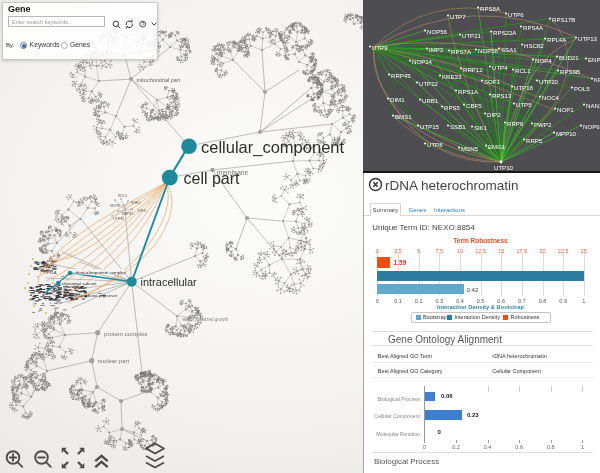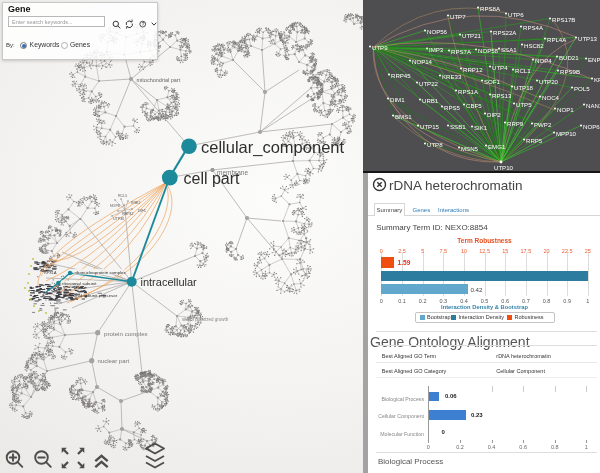--- a/index.html
+++ b/index.html
@@ -1,19 +1,19 @@
 <!DOCTYPE html>
 <html><head><meta charset="utf-8">
 <style>
 *{margin:0;padding:0;box-sizing:border-box}
 body{width:600px;height:473px;overflow:hidden;font-family:"Liberation Sans",sans-serif;background:#fff}
 #wrap{position:relative;width:600px;height:473px}
 #left{position:absolute;left:0;top:0}
 #dark{position:absolute;left:363px;top:0;width:237px;height:173px;background:#4e4e50;border-bottom:2px solid #161616}
-#details{position:absolute;left:363px;top:173px;width:237px;height:300px;background:#fff;border-left:5px solid #a3a3a3}
+#details{position:absolute;left:363px;top:173px;width:237px;height:300px;background:#fff;border-left:1px solid #a3a3a3}
 #search{position:absolute;left:2px;top:2px;width:156px;height:58px;background:rgba(255,255,255,.84);border:1px solid #c9c9c9;box-shadow:0 1px 3px rgba(0,0,0,.18)}
 .tl{position:absolute;width:20px;text-align:center;font-size:5.5px}
 </style></head>
 <body>
 <div id="wrap">
 <div id="left"><svg width="600" height="473" viewBox="0 0 600 473" font-family="Liberation Sans, sans-serif">
         <defs>
           <radialGradient id="bg" cx="45%" cy="42%" r="80%">
             <stop offset="0%" stop-color="#fcfcfb"></stop>
             <stop offset="55%" stop-color="#f3f2f0"></stop>
@@ -191,21 +191,21 @@
 <div id="details">
  <svg width="15" height="15" style="position:absolute;left:3.5px;top:4px" viewBox="0 0 15 15">
   <circle cx="7.5" cy="7.5" r="6" fill="none" stroke="#333" stroke-width="1.4"></circle>
   <path d="M5.3 5.3L9.7 9.7M9.7 5.3L5.3 9.7" stroke="#333" stroke-width="1.4"></path>
  </svg>
  <div style="position:absolute;left:21px;top:5px;font-size:13.5px;color:#444">rDNA heterochromatin</div>
  <div style="position:absolute;left:0;top:42.4px;width:237px;height:1px;background:#d6d6d6"></div>
  <div style="position:absolute;left:5.8px;top:29.8px;width:31.2px;height:12.8px;background:#fff;border:1px solid #d6d6d6;border-bottom:none;font-size:6px;color:#444;text-align:center;line-height:12.8px;z-index:2">Summary</div>
  <div style="position:absolute;left:44.5px;top:34px;font-size:6px;color:#2e7cb8">Genes</div>
  <div style="position:absolute;left:70px;top:34px;font-size:6px;color:#2e7cb8">Interactions</div>
- <div style="position:absolute;left:8.2px;top:49.5px;font-size:8px;color:#444">Summary Term ID: NEXO:8854</div>
+ <div style="position:absolute;left:8.2px;top:49.5px;font-size:8px;color:#444">Unique Term ID: NEXO:8854</div>
  <div style="position:absolute;left:0;top:64.3px;width:233px;font-size:6.5px;font-weight:bold;color:#e84e1f;text-align:center">Term Robustness</div>
  <div style="position:absolute;left:13.4px;top:80px;width:1px;height:43px;background:#dcdcdc"></div>
       <div style="position:absolute;left:34px;top:80px;width:1px;height:43px;background:#dcdcdc"></div>
       <div style="position:absolute;left:54.7px;top:80px;width:1px;height:43px;background:#dcdcdc"></div>
       <div style="position:absolute;left:75.3px;top:80px;width:1px;height:43px;background:#dcdcdc"></div>
       <div style="position:absolute;left:96px;top:80px;width:1px;height:43px;background:#dcdcdc"></div>
       <div style="position:absolute;left:116.6px;top:80px;width:1px;height:43px;background:#dcdcdc"></div>
       <div style="position:absolute;left:137.2px;top:80px;width:1px;height:43px;background:#dcdcdc"></div>
       <div style="position:absolute;left:157.9px;top:80px;width:1px;height:43px;background:#dcdcdc"></div>
       <div style="position:absolute;left:178.5px;top:80px;width:1px;height:43px;background:#dcdcdc"></div>
@@ -240,21 +240,21 @@
       <div class="tl" style="left:209.8px;top:125px;color:#555">1</div>
  <div style="position:absolute;left:0;top:131.2px;width:233px;font-size:5.8px;font-weight:bold;color:#3584a8;text-align:center">Interaction Density &amp; Bootstrap</div>
  <div style="position:absolute;left:47px;top:139px;width:140px;height:11px;border:1px solid #c4c4c4;border-radius:2px;background:#fff"></div>
  <div style="position:absolute;left:51.5px;top:141.7px;width:5.2px;height:5.2px;background:#62a8cc"></div>
  <div style="position:absolute;left:59px;top:140.9px;font-size:5.5px;color:#333">Bootstrap</div>
  <div style="position:absolute;left:83px;top:141.7px;width:5.2px;height:5.2px;background:#2c7c9f"></div>
  <div style="position:absolute;left:90.5px;top:140.9px;font-size:5.5px;color:#333">Interaction Density</div>
  <div style="position:absolute;left:139px;top:141.7px;width:5.2px;height:5.2px;background:#f04e10"></div>
  <div style="position:absolute;left:146.5px;top:140.9px;font-size:5.5px;color:#333">Robustness</div>
  <div style="position:absolute;left:8px;top:158px;width:221px;height:1px;background:#ddd"></div>
- <div style="position:absolute;left:2px;top:160.6px;font-size:14px;color:#555">Gene Ontology Alignment</div>
+ <div style="position:absolute;left:24px;top:160.6px;font-size:10px;color:#555">Gene Ontology Alignment</div>
  <div style="position:absolute;left:8px;top:172.2px;width:221px;height:1px;background:#ddd"></div>
  <div style="position:absolute;left:13.8px;top:180px;font-size:5.5px;color:#333">Best Aligned GO Term</div>
  <div style="position:absolute;left:128.3px;top:180px;font-size:5.5px;color:#333">rDNA heterochromatin</div>
  <div style="position:absolute;left:8px;top:189.4px;width:221px;height:1px;background:#e8e8e8"></div>
  <div style="position:absolute;left:13.8px;top:195px;font-size:5.5px;color:#333">Best Aligned GO Category</div>
  <div style="position:absolute;left:128.3px;top:195px;font-size:5.5px;color:#333">Cellular Component</div>
  <div style="position:absolute;left:8px;top:203.6px;width:221px;height:1px;background:#eee"></div>
  <div style="position:absolute;left:123.6px;top:212.5px;width:1px;height:6.5px;background:#ccc"></div>
       <div style="position:absolute;left:155.2px;top:212.5px;width:1px;height:6.5px;background:#ccc"></div>
       <div style="position:absolute;left:186.8px;top:212.5px;width:1px;height:6.5px;background:#ccc"></div>

